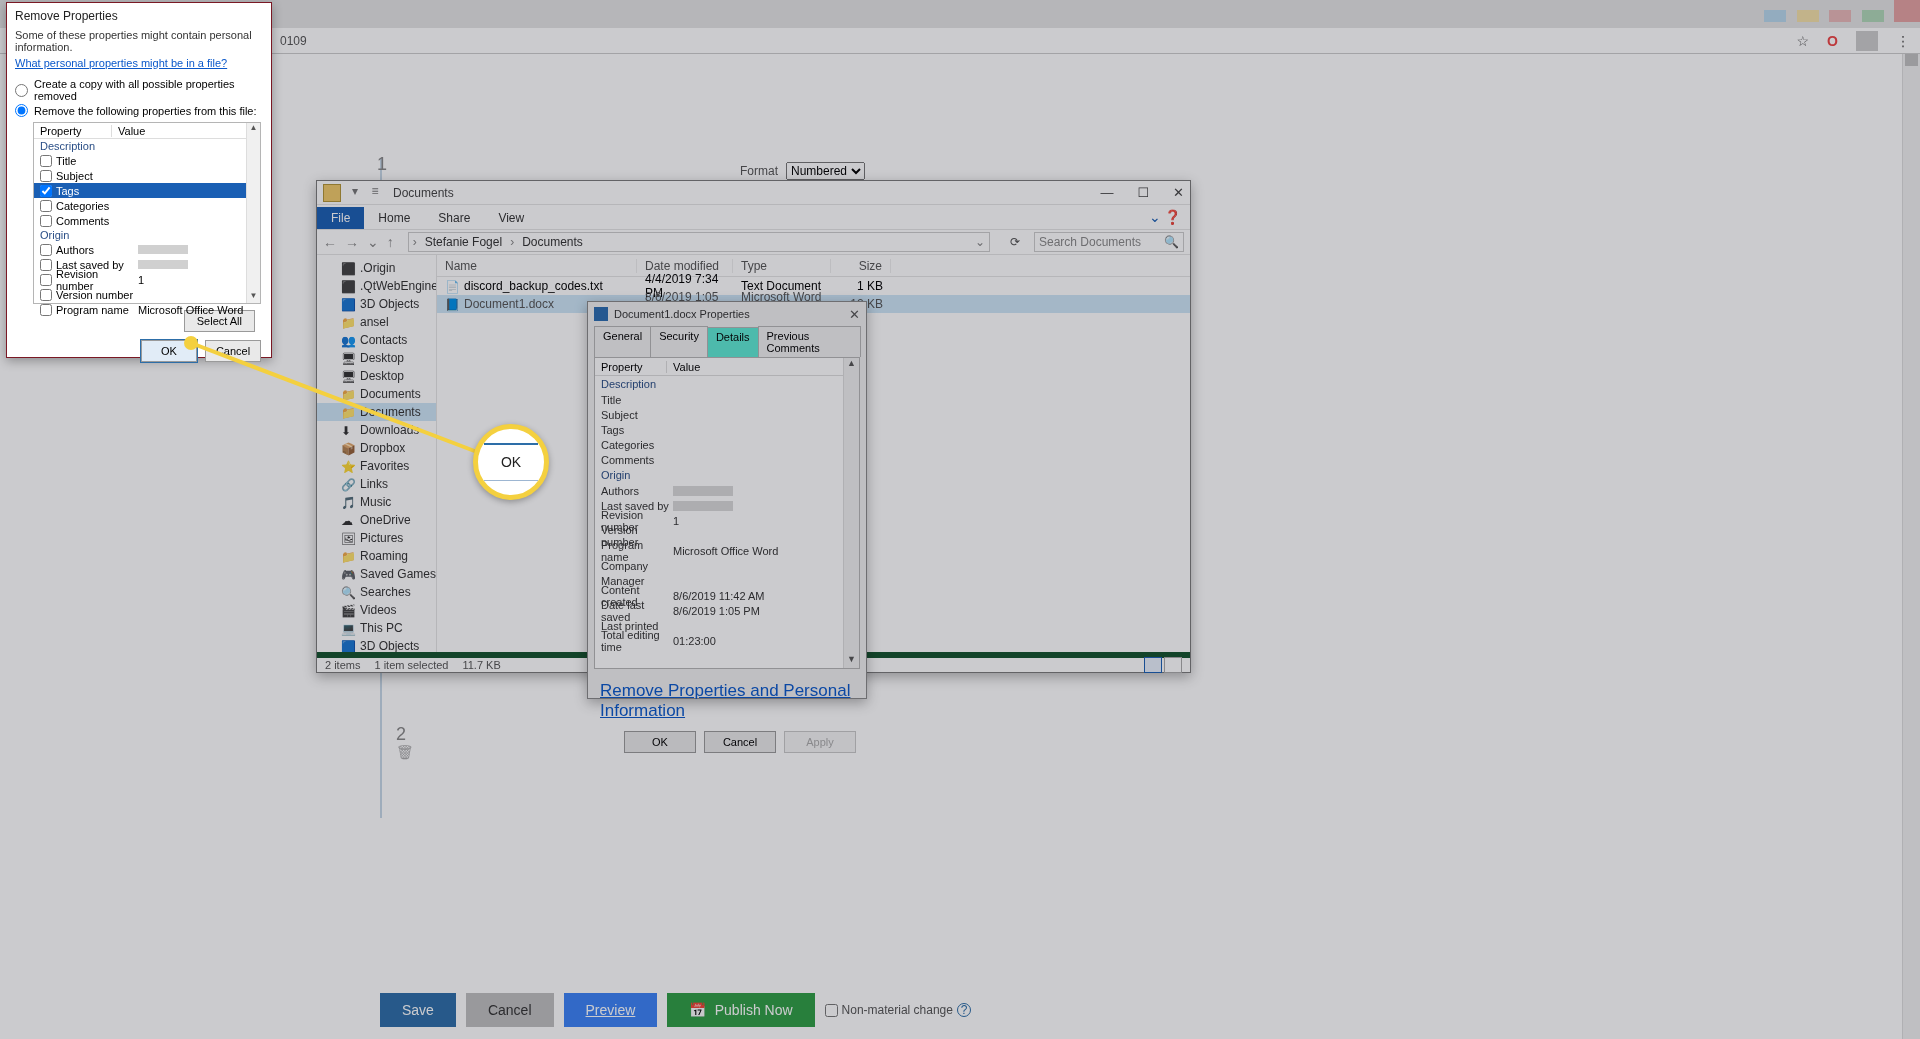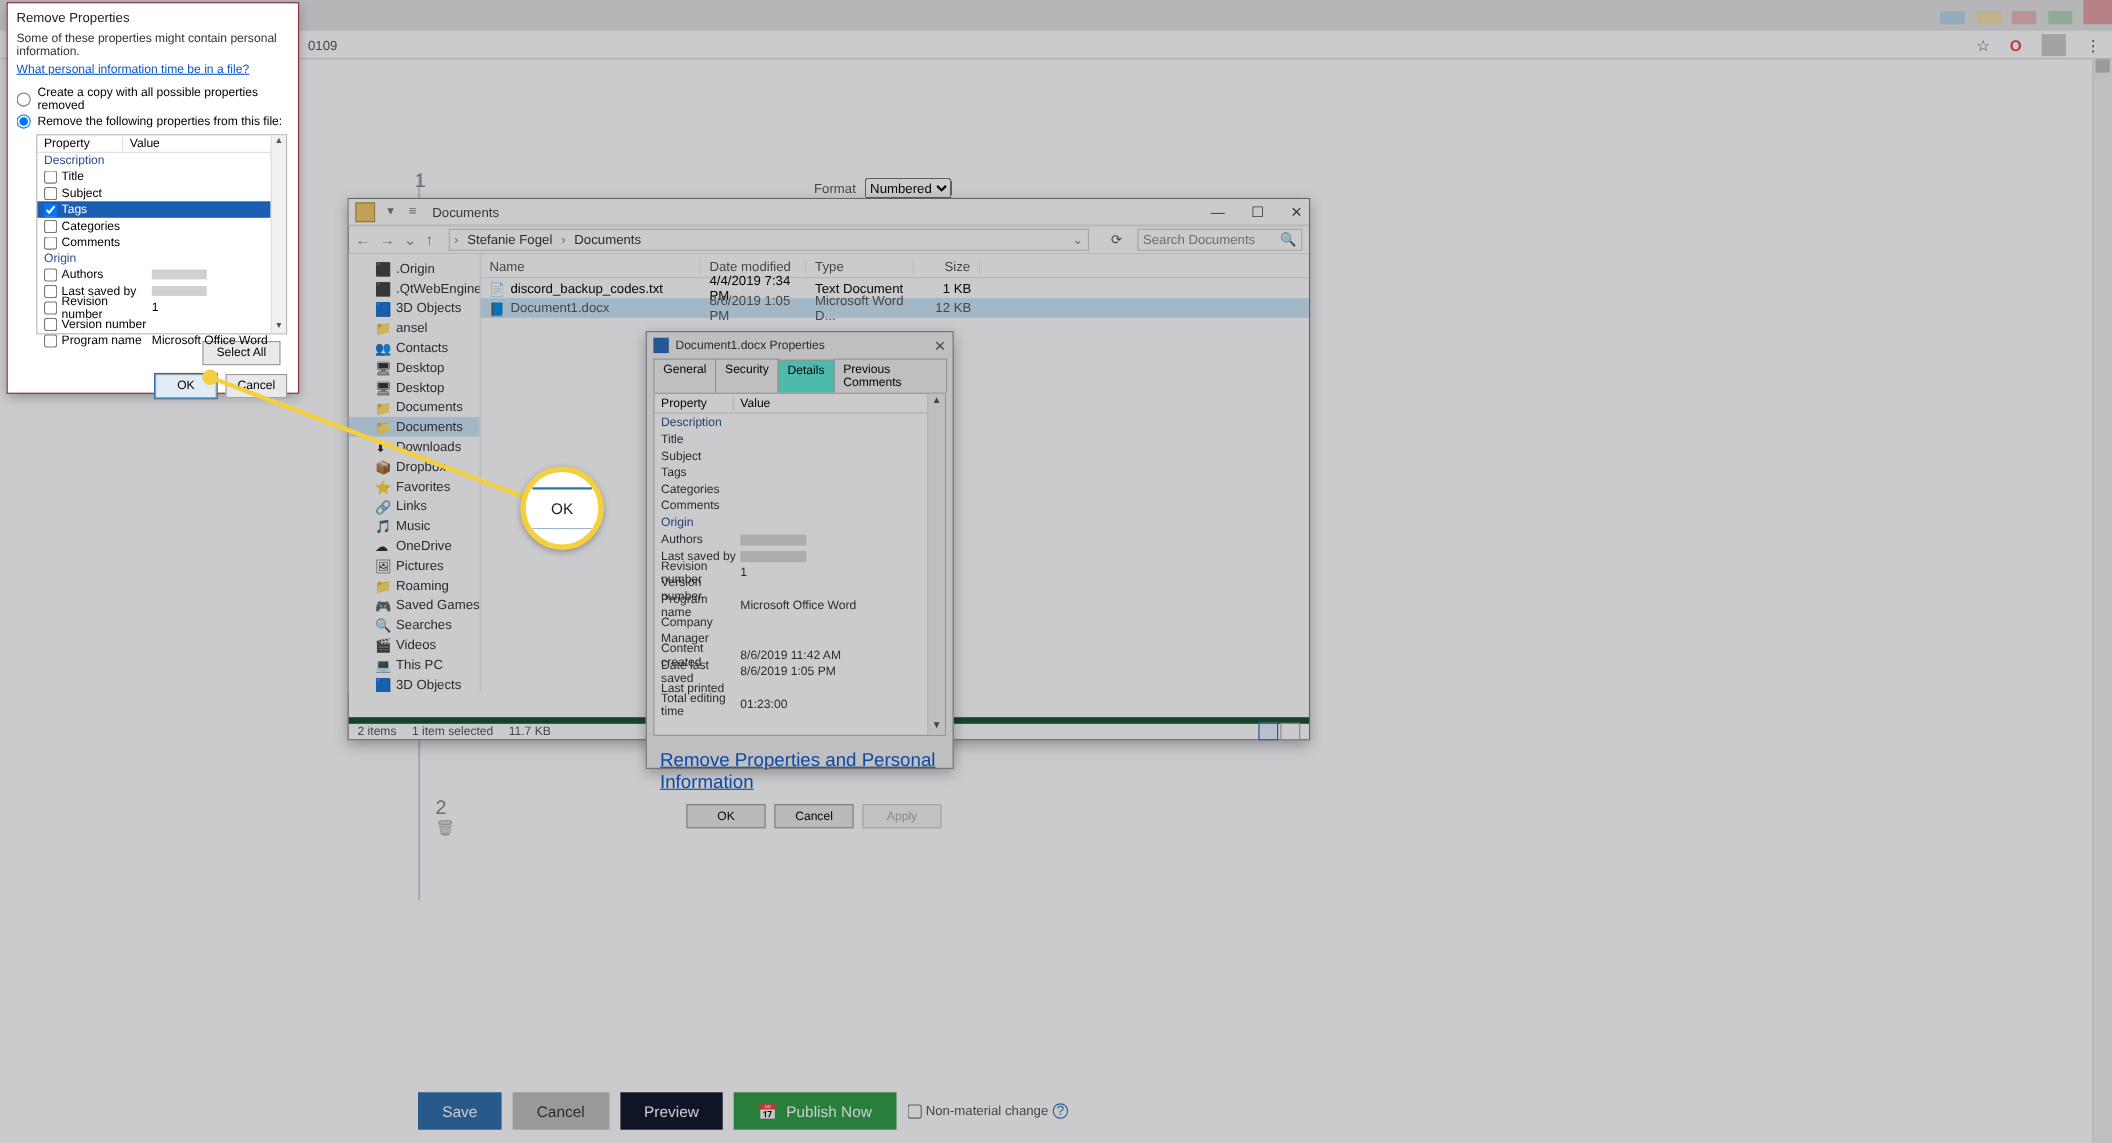--- a/index.html
+++ b/index.html
@@ -28,21 +28,21 @@
 
 .step-text { position:absolute; left:432px; top:148px; font-size:14px; color:#333;}
 .left-rule { position:absolute; left:380px; top:104px; width:2px; height:660px; background:#5b8fb9; opacity:.35;}
 .step-num-lower { position:absolute; left:396px; top:670px; color:#888; font-size:18px;}
 .trash-lower { position:absolute; left:396px; top:690px; color:#aaa; font-size:14px;}
 
 .toolbar { position:absolute; left:380px; bottom:12px; display:flex; gap:10px; align-items:center;}
 .toolbar button{border:none;height:34px;padding:0 22px;font-size:14px;color:#fff;cursor:pointer;}
 .toolbar .sv{background:#2d6ea8;}
 .toolbar .cn{background:#bfbfbf;color:#333;}
-.toolbar .pv{background:#0f172a;}
+.toolbar .pv{background:#3b82f6;text-decoration:underline;}
 .toolbar .pb{background:#2f9e44;display:flex;gap:8px;align-items:center;}
 .toolbar .nm{font-size:12px;color:#555;display:flex;align-items:center;gap:4px;}
 .toolbar .help{color:#2d6ea8;font-size:12px;border:1px solid #2d6ea8;border-radius:50%;width:14px;height:14px;display:inline-flex;align-items:center;justify-content:center;}
 
 
 .explorer { position:absolute; left:316px; top:180px; width:875px; height:493px; background:#fff; border:1px solid #7a7a7a; box-shadow:0 4px 12px rgba(0,0,0,.3);}
 .ex-title{height:24px;background:#fff;display:flex;align-items:center;font-size:12px;padding:0 6px;border-bottom:1px solid #e5e5e5;}
 .ex-title .ticon{width:18px;height:18px;background:#f0c96a;border:1px solid #b39537;margin-right:4px;}
 .ex-title .qat{display:inline-block;width:20px;height:18px;text-align:center;color:#777;}
 .ex-title .tlabel{margin-left:8px;color:#444;}
@@ -205,20 +205,27 @@
     <span class="ticon"></span>
     <span class="qat">▾</span>
     <span class="qat">≡</span>
     <span class="tlabel">Documents</span>
     <div class="sys">
       <span>—</span>
       <span>☐</span>
       <span>✕</span>
     </div>
   </div>
+  <div class="ex-ribbon">
+    <span class="tab act">File</span>
+    <span class="tab">Home</span>
+    <span class="tab">Share</span>
+    <span class="tab">View</span>
+    <span class="rtoggle">⌄ <span style="color:#1a5fb4;">❓</span></span>
+  </div>
   <div class="ex-nav">
     <span class="navbt">←</span>
     <span class="navbt">→</span>
     <span class="navbt">⌄</span>
     <span class="navbt">↑</span>
     <div class="crumb">
       <span class="sep">›</span>
         <span>Stefanie Fogel</span>
         <span class="sep">›</span>
         <span>Documents</span>
@@ -383,21 +390,21 @@
   <div class="props-btns">
     <button>OK</button>
     <button>Cancel</button>
     <button class="dis">Apply</button>
   </div>
 </div>
 
 <div class="rprops">
   <div class="rprops-title">Remove Properties</div>
   <div class="rprops-desc">Some of these properties might contain personal information.</div>
-  <a class="rprops-link">What personal information time be in a file?</a>
+  <a class="rprops-link">What personal properties might be in a file?</a>
   <label class="opt">
       <input type="radio" name="ro" style="">
       <span>Create a copy with all possible properties removed</span>
     </label>
   <label class="opt">
       <input type="radio" name="ro" checked="" style="">
       <span>Remove the following properties from this file:</span>
     </label>
   <div class="list">
     <div class="lh">

